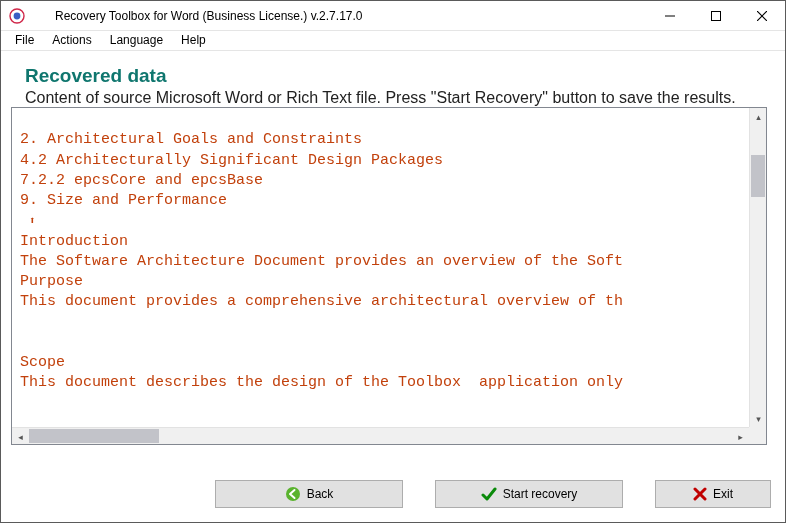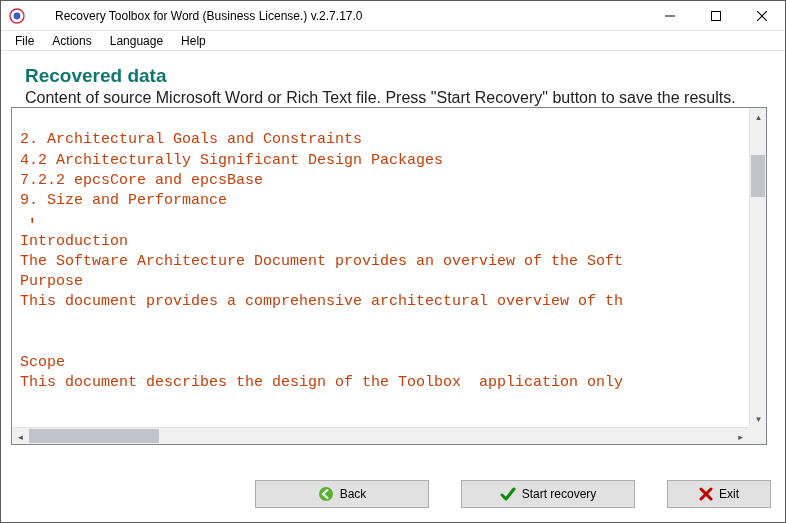--- a/index.html
+++ b/index.html
@@ -43,21 +43,20 @@
     width: 46px;
     height: 100%;
     display: flex;
     align-items: center;
     justify-content: center;
     color: #000;
   }
   .menubar {
     height: 20px;
     display: flex;
-    align-items: center;
     padding-left: 6px;
     font-size: 12px;
     gap: 2px;
     border-bottom: 1px solid #e5e5e5;
   }
   .menu-item {
     padding: 2px 8px;
     cursor: default;
   }
   .content {
@@ -140,32 +139,32 @@
     background: #f0f0f0;
   }
   .button-row {
     position: absolute;
     bottom: 14px;
     right: 14px;
     display: flex;
     gap: 32px;
   }
   .btn {
-    width: 174px;
+    width: 188px;
     height: 28px;
     background: #e1e1e1;
     border: 1px solid #adadad;
     display: flex;
     align-items: center;
     justify-content: center;
     gap: 6px;
     font-size: 12px;
     cursor: default;
   }
-  .btn.small { width: 104px; }
+  .btn.small { width: 116px; }
   .ico {
     display: inline-flex;
     align-items: center;
     justify-content: center;
   }
   .up-arrow {
     display: inline-block;
     font-size: 11px;
     font-weight: bold;
   }

